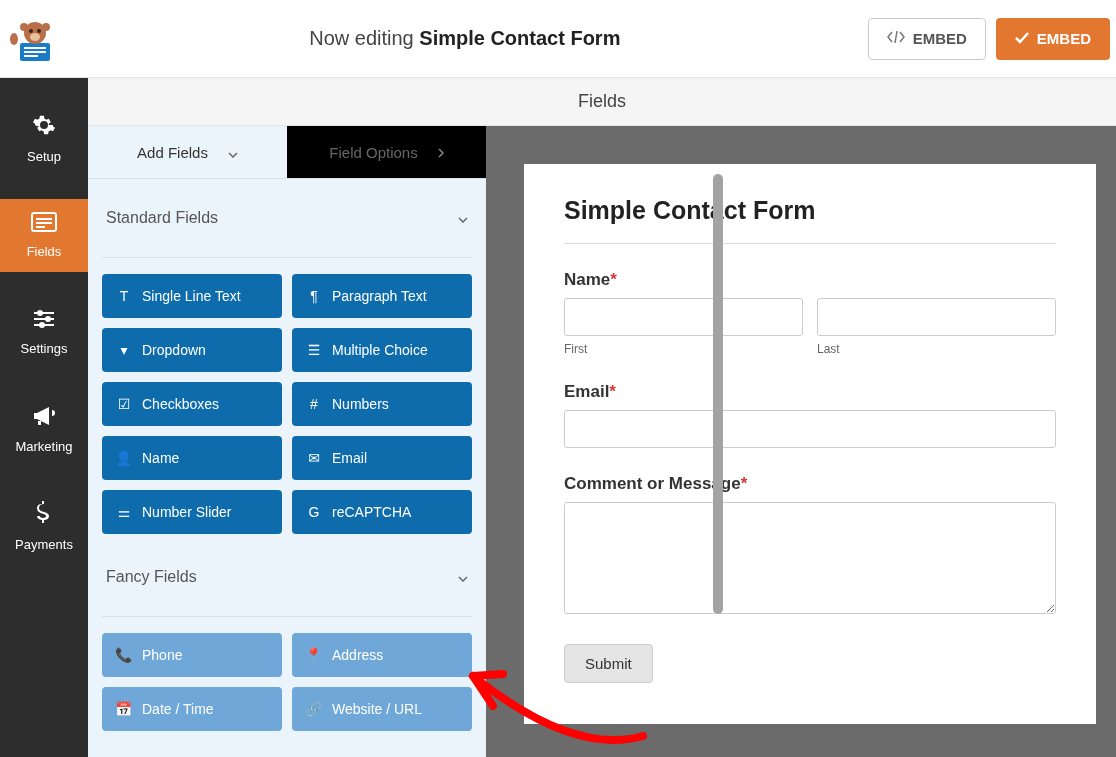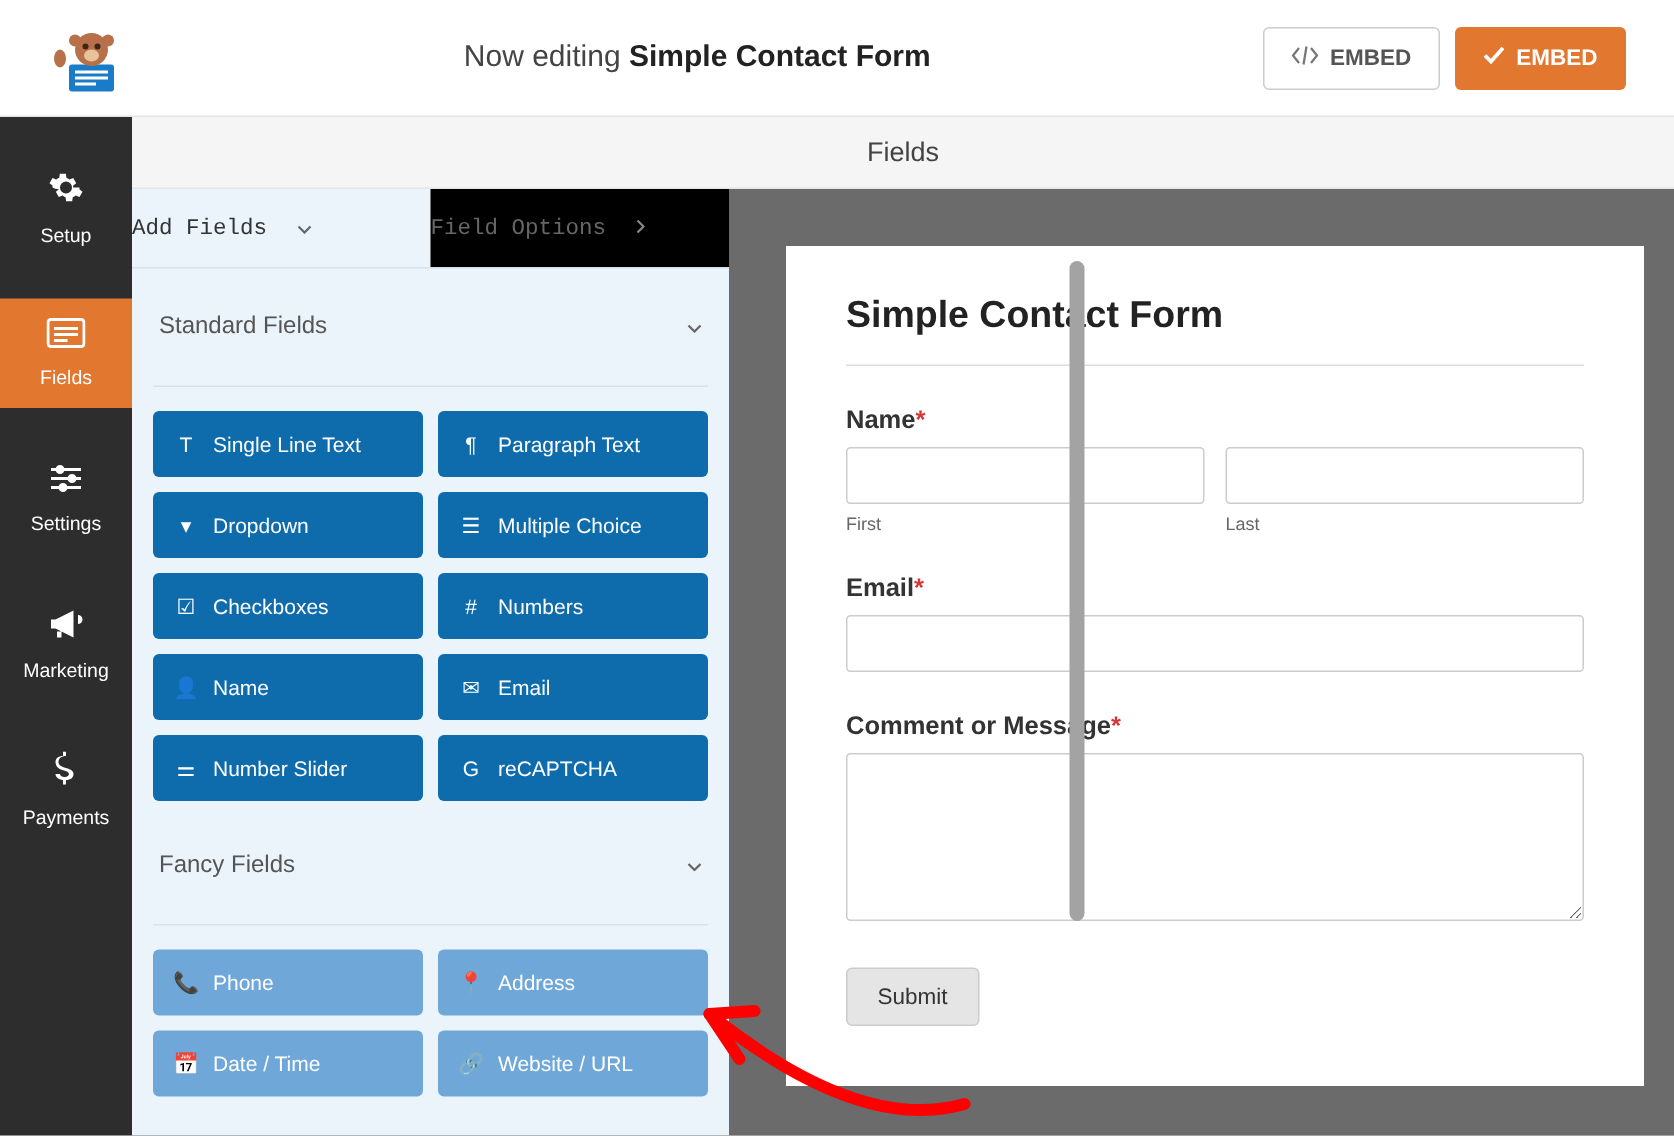--- a/index.html
+++ b/index.html
@@ -1,19 +1,19 @@
 <!DOCTYPE html>
 <html><head>
 <meta charset="utf-8">
 <style>
 * { box-sizing: border-box; margin: 0; padding: 0; }
 body { font-family: -apple-system, BlinkMacSystemFont, "Segoe UI", Arial, sans-serif; background: #fff; width: 1116px; height: 757px; overflow: hidden; position: relative; }
 
 
-.header { height: 78px; border-bottom: 1px solid #e5e5e5; display: flex; align-items: center; padding: 0 32px; }
+.header { height: 78px; border-bottom: 1px solid #e5e5e5; display: flex; align-items: center; padding: 0 6px; }
 .logo { width: 56px; height: 56px; display: flex; align-items: center; justify-content: center; }
 .header-title { flex: 1; text-align: center; font-size: 20px; color: #444; }
 .header-title strong { font-weight: 700; color: #222; }
 .header-actions { display: flex; gap: 10px; }
 .btn { height: 42px; padding: 0 18px; border-radius: 4px; font-size: 15px; font-weight: 600; display: inline-flex; align-items: center; gap: 8px; cursor: pointer; border: 1px solid transparent; }
 .btn-embed { background: #fff; border: 1px solid #ccc; color: #555; }
 .btn-save { background: #e27730; color: #fff; }
 
 
 .main { display: flex; height: 679px; }
@@ -22,21 +22,21 @@
 .sidebar-item.active { background: #e27730; }
 .sidebar-item .icon { font-size: 22px; }
 
 .content { flex: 1; display: flex; flex-direction: column; position: relative; }
 .subheader { height: 48px; background: #f5f5f5; border-bottom: 1px solid #e5e5e5; display: flex; align-items: center; justify-content: center; font-size: 18px; color: #444; }
 .workspace { flex: 1; display: flex; background: #6b6b6b; position: relative; }
 
 
 .fields-panel { width: 398px; background: #ecf4fb; display: flex; flex-direction: column; }
 .tabs { height: 53px; display: flex; background: #ecf4fb; border-bottom: 1px solid #d8e0e8; }
-.tab { flex: 1; display: flex; align-items: center; gap: 20px; font-size: 15px; color: #666; cursor: pointer; font-family: Liberation Mono, monospace; }
+.tab { flex: 1; display: flex; align-items: center; justify-content: center; gap: 20px; font-size: 15px; color: #666; cursor: pointer; }
 .tab.active { background: #ecf4fb; color: #333; font-weight: 500; }
 .tab:not(.active) { background: #000000; }
 
 .panel-body { flex: 1; overflow-y: auto; padding: 18px 14px; }
 .section-header { display: flex; align-items: center; justify-content: space-between; padding: 12px 4px 30px; border-bottom: 1px solid #d8e0e8; margin-bottom: 16px; font-size: 16px; color: #555; }
 .section-header:not(:first-child) { margin-top: 22px; }
 .field-grid { display: grid; grid-template-columns: 1fr 1fr; gap: 10px; }
 .field-btn { height: 44px; background: #0e6cad; color: #fff; border: none; border-radius: 4px; display: flex; align-items: center; padding: 0 14px; gap: 10px; font-size: 14px; cursor: pointer; }
 .field-btn.faded { background: #6fa8d8; }
 .field-btn .icon { width: 16px; display: inline-flex; justify-content: center; }

